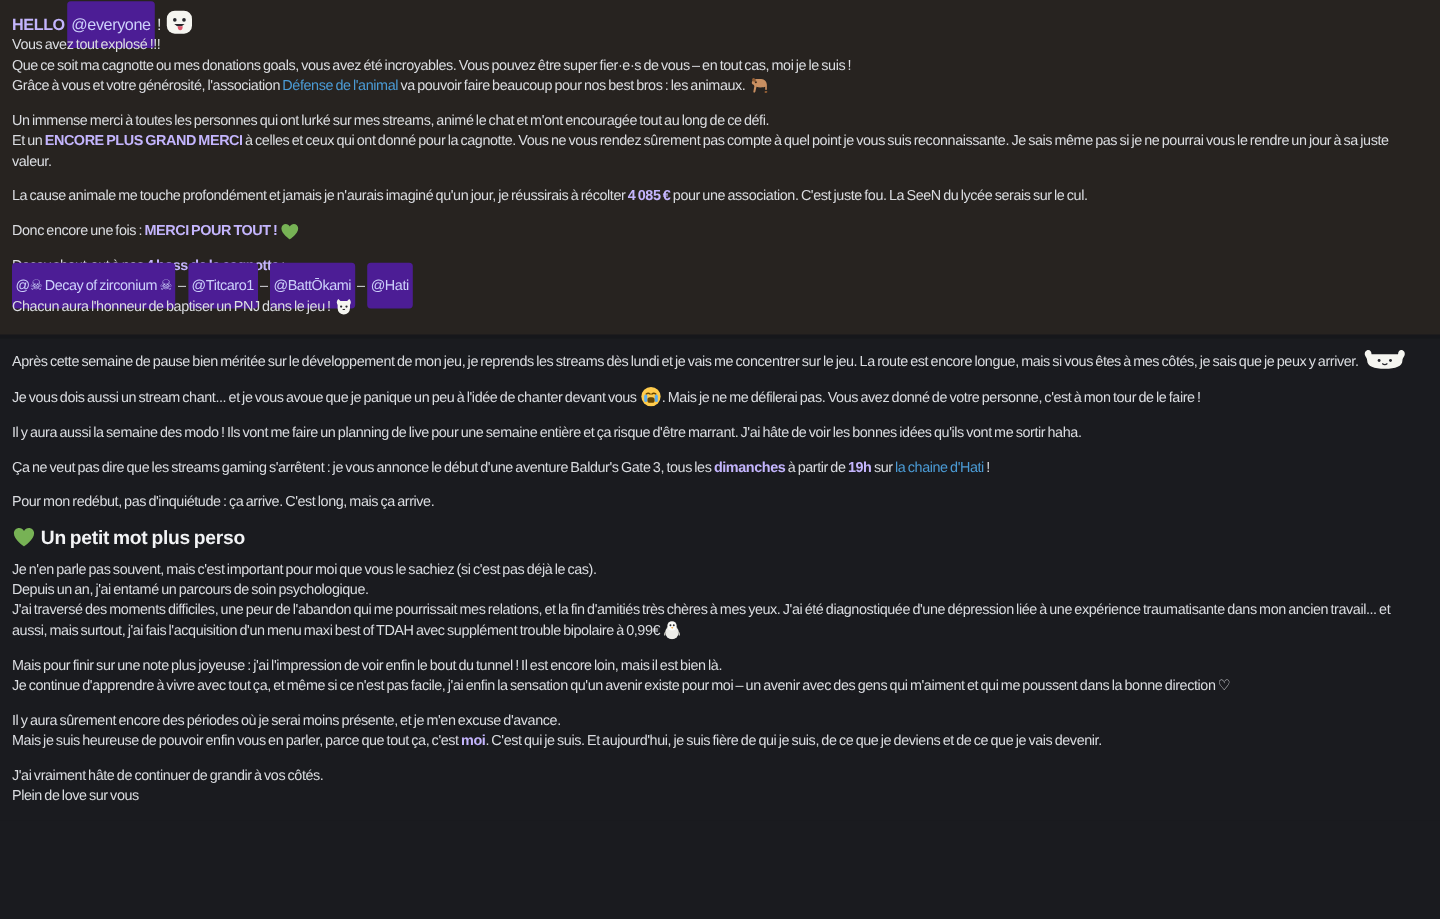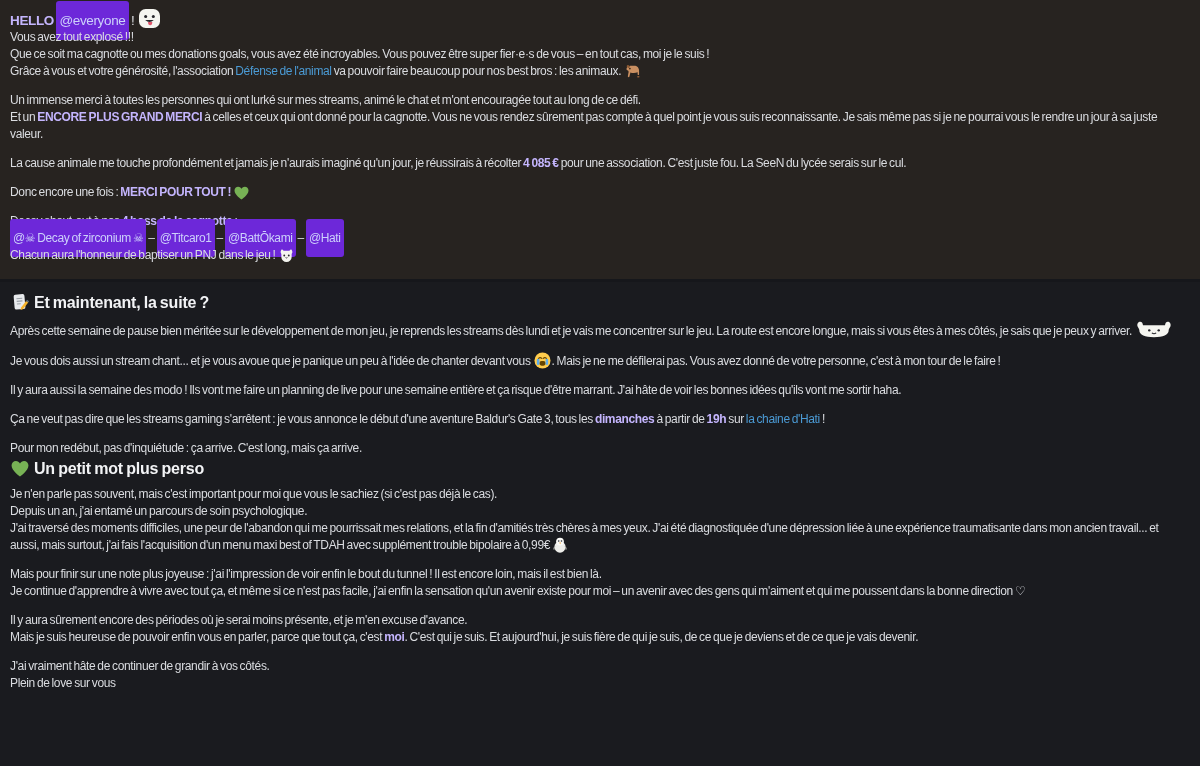--- a/index.html
+++ b/index.html
@@ -13,25 +13,25 @@
     overflow-x:hidden;
   }
   .page{width:1200px;}
   .message{padding:8px 12px 12px 10px;}
   .message.highlight{background:#272320;padding-bottom:15px;}
   .message.plain{background:#1a1b1f;border-top:3px solid #16171b;}
   .line{min-height:17px;}
   .line.gap{margin-top:12px;}
   .line.lg{font-size:13.5px;}
   .mheader{font-size:16px;font-weight:700;color:#f2f3f5;letter-spacing:-0.2px;margin:2px 0 6px 0;line-height:22px;}
-  .mheader.gap{margin-top:1px;}
+  .mheader.gap{margin-top:11px;}
   .bold{font-weight:700;color:#c4b5fd;}
   .link{color:#4b9bd5;cursor:pointer;}
   .mention{
-    background:#6d28d9;color:#cdd1fb;font-weight:500;
+    background:#4c1d95;color:#cdd1fb;font-weight:500;
     border-radius:3px;padding:12px 3px;cursor:pointer;
   }
   .emote{display:inline-block;vertical-align:-4px;line-height:0;margin:0 1px;}
   .emote svg{display:inline-block;}
   .mheader .emote{vertical-align:-3px;margin-right:5px;}
   .heart-outline{color:#dadce0;font-family:"DejaVu Sans",sans-serif;}
 </style>
 </head>
 <body>
 
@@ -61,30 +61,20 @@
       <div class="line gap"><span>Decay shout-out à nos </span><span class="bold">4 boss de la cagnotte</span><span> :</span></div>
       <div class="line"><span class="mention">@☠ Decay of zirconium ☠</span><span>  –  </span><span class="mention">@Titcaro1</span><span>  –  </span><span class="mention">@BattŌkami</span><span>  –  </span><span class="mention">@Hati</span></div>
       <div class="line"><span>Chacun aura l'honneur de baptiser un PNJ dans le jeu ! </span><span class="emote"><svg width="15" height="15" viewBox="0 0 16 16">
             <path fill="#F5F5F0" d="M3.2 1.2 5 3h6l1.8-1.8c.9.7 1.7 2.3 1.4 3.6l-.7 1.7v3a5.5 5.5 0 0 1-11 0v-3l-.7-1.7C1.5 3.5 2.3 1.9 3.2 1.2z"></path>
             <circle cx="5.6" cy="8" r="1" fill="#26262b"></circle>
             <circle cx="10.4" cy="8" r="1" fill="#26262b"></circle>
             <path d="M7 10.2q1 .9 2 0" stroke="#26262b" stroke-width=".9" fill="none"></path>
           </svg></span></div>
     </div>
   <div class="message plain">
-      <div class="mheader"><span class="emote"><svg width="18" height="18" viewBox="0 0 20 20">
-            <g transform="rotate(-5 10 10)">
-              <rect x="3.5" y="1.5" width="12" height="16.5" rx="2" fill="#E8EAED"></rect>
-              <line x1="6.4" y1="6" x2="12.8" y2="6" stroke="#9AA0A6" stroke-width="1.2"></line>
-              <line x1="6.4" y1="9" x2="12.8" y2="9" stroke="#9AA0A6" stroke-width="1.2"></line>
-              <line x1="6.4" y1="12" x2="10.6" y2="12" stroke="#9AA0A6" stroke-width="1.2"></line>
-            </g>
-            <path d="M11.2 16.2l5.6-7.4 2.3 1.7-5.6 7.4-2.9 1z" fill="#F7B42C"></path>
-            <path d="M16.8 8.8l2.3 1.7 1-1.3-2.3-1.7z" fill="#66757F"></path>
-          </svg></span><span>Et maintenant, la suite ?</span></div>
       <div class="line"><span>Après cette semaine de pause bien méritée sur le développement de mon jeu, je reprends les streams dès lundi et je vais me concentrer sur le jeu. La route est encore longue, mais si vous êtes à mes côtés, je sais que je peux y arriver. </span><span class="emote"><svg width="38" height="19" viewBox="0 0 44 22">
             <path fill="#F5F5F0" d="M6 2c2 0 3.2 2 3.2 4h25.6c0-2 1.2-4 3.2-4s4 2.2 3.1 5.1c-.6 1.8-2.1 2.9-2.1 4.9 0 5.5-6.5 8-17 8S5 17.5 5 12C5 10 3.5 8.9 2.9 7.1 2 4.2 4 2 6 2z"></path>
             <circle cx="16.5" cy="12" r="1.4" fill="#26262b"></circle>
             <circle cx="27.5" cy="12" r="1.4" fill="#26262b"></circle>
             <path d="M19.5 15q2.5 2 5 0" stroke="#26262b" stroke-width="1.2" fill="none"></path>
           </svg></span></div>
       <div class="line gap"><span>Je vous dois aussi un stream chant... et je vous avoue que je panique un peu à l'idée de chanter devant vous </span><span class="emote"><svg width="17" height="17" viewBox="0 0 36 36">
             <circle cx="18" cy="18" r="17" fill="#FFCC4D"></circle>
             <path d="M9.5 13.5q3.5-3 7 0" stroke="#664500" stroke-width="2.4" fill="none" stroke-linecap="round"></path>
             <path d="M19.5 13.5q3.5-3 7 0" stroke="#664500" stroke-width="2.4" fill="none" stroke-linecap="round"></path>

